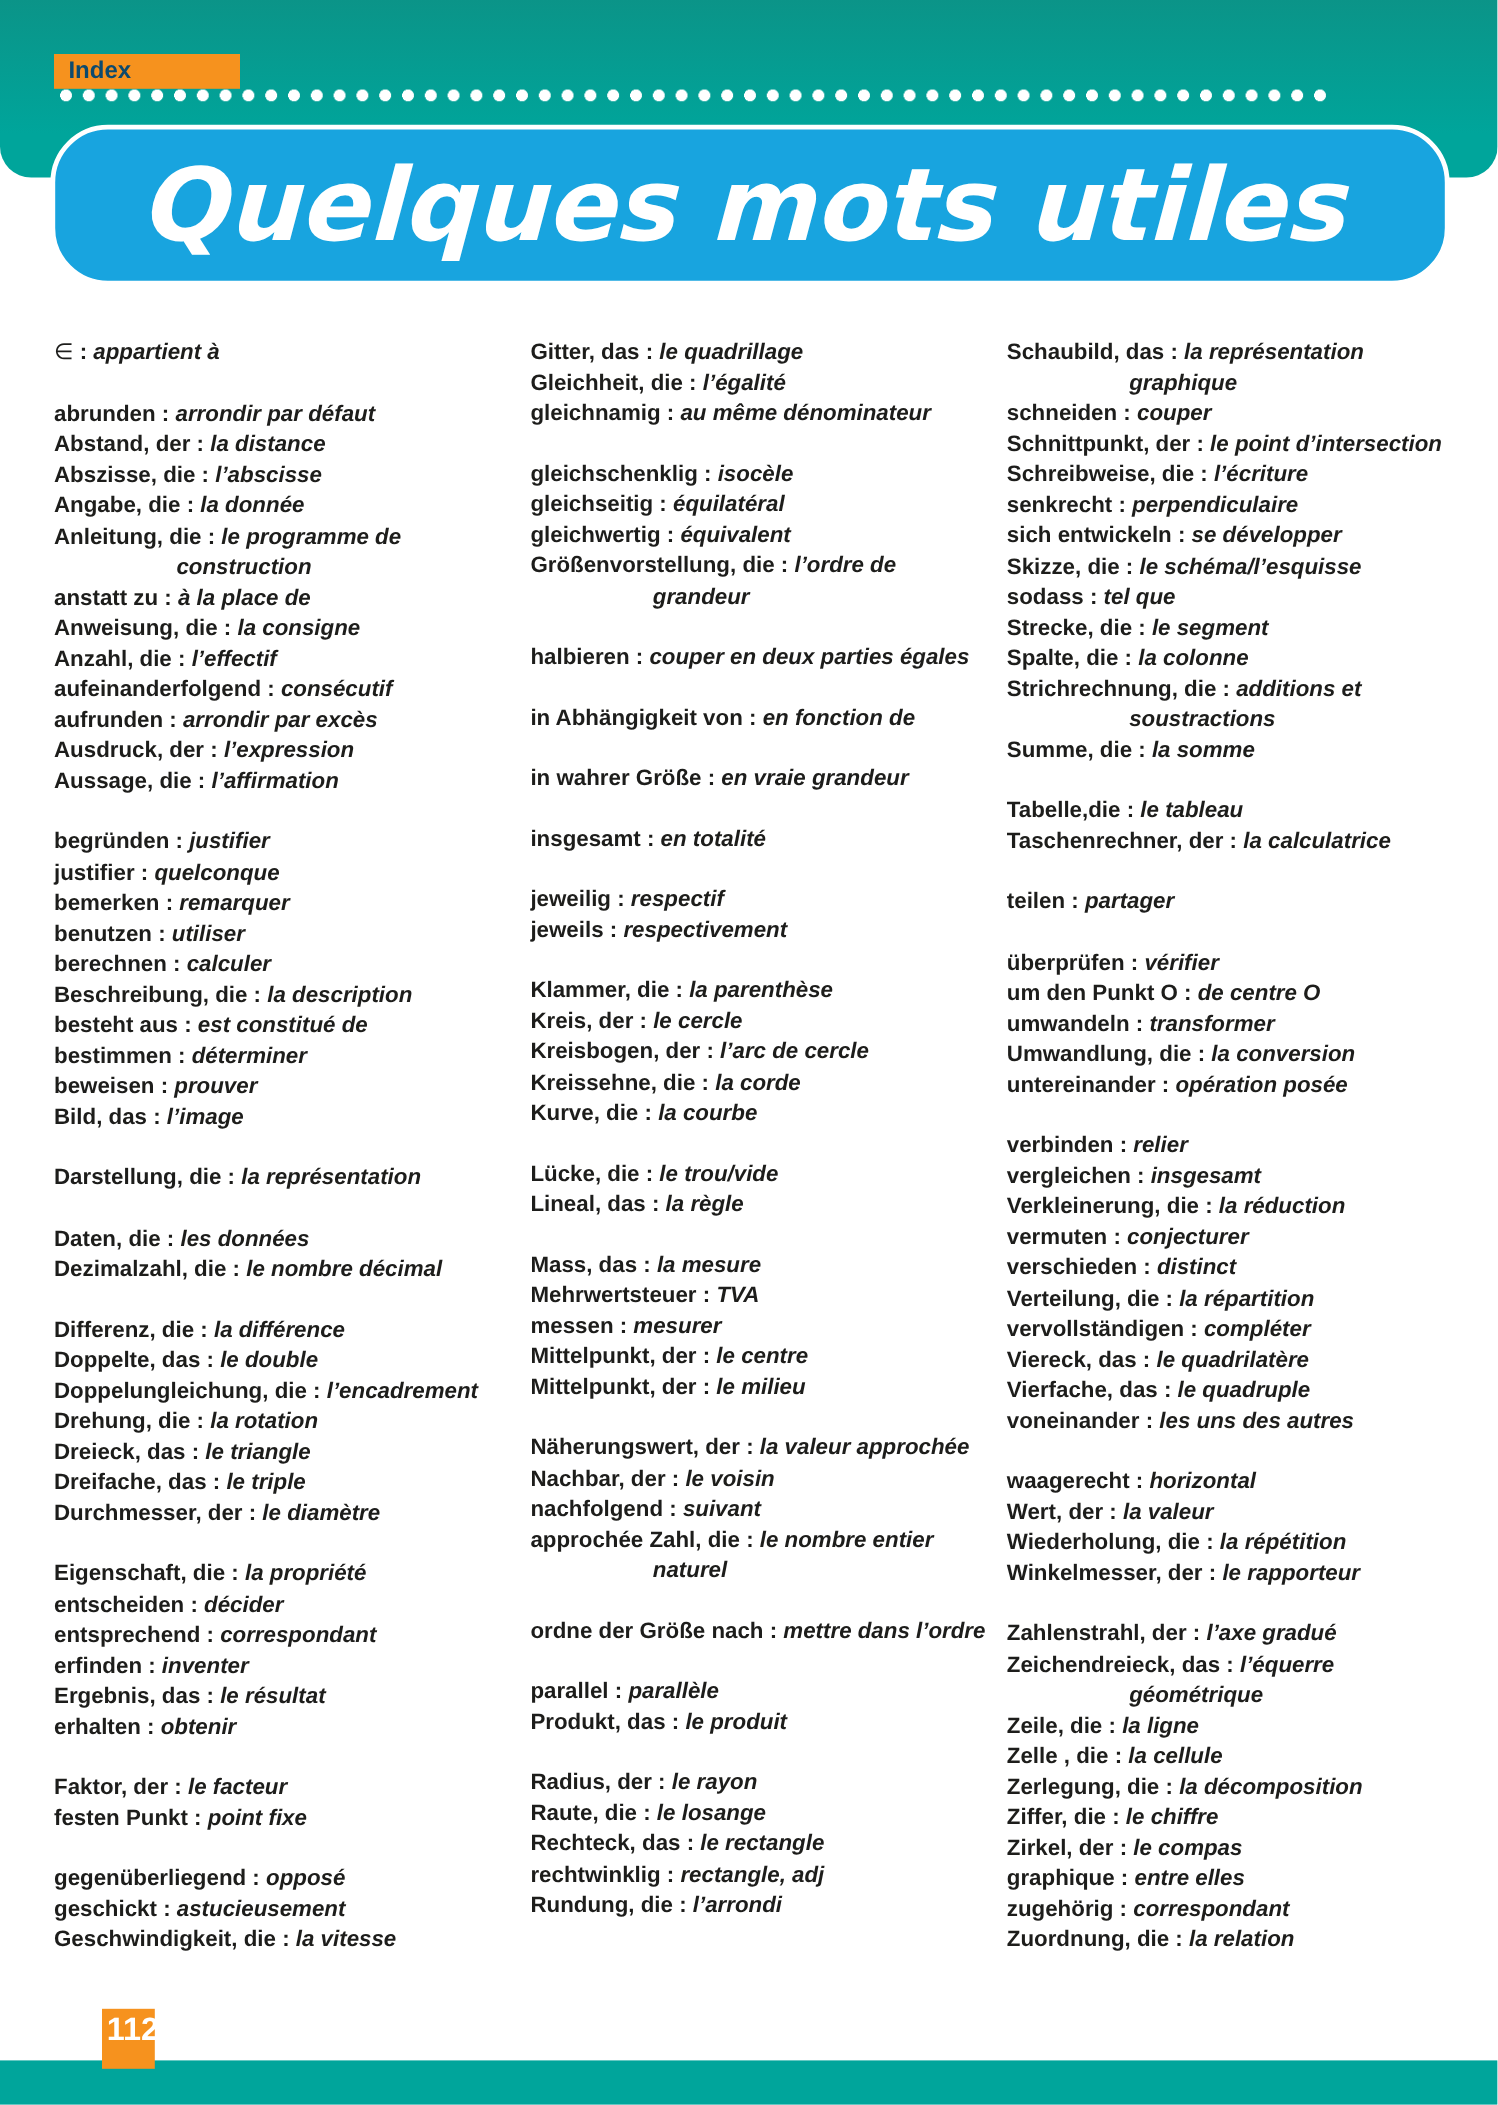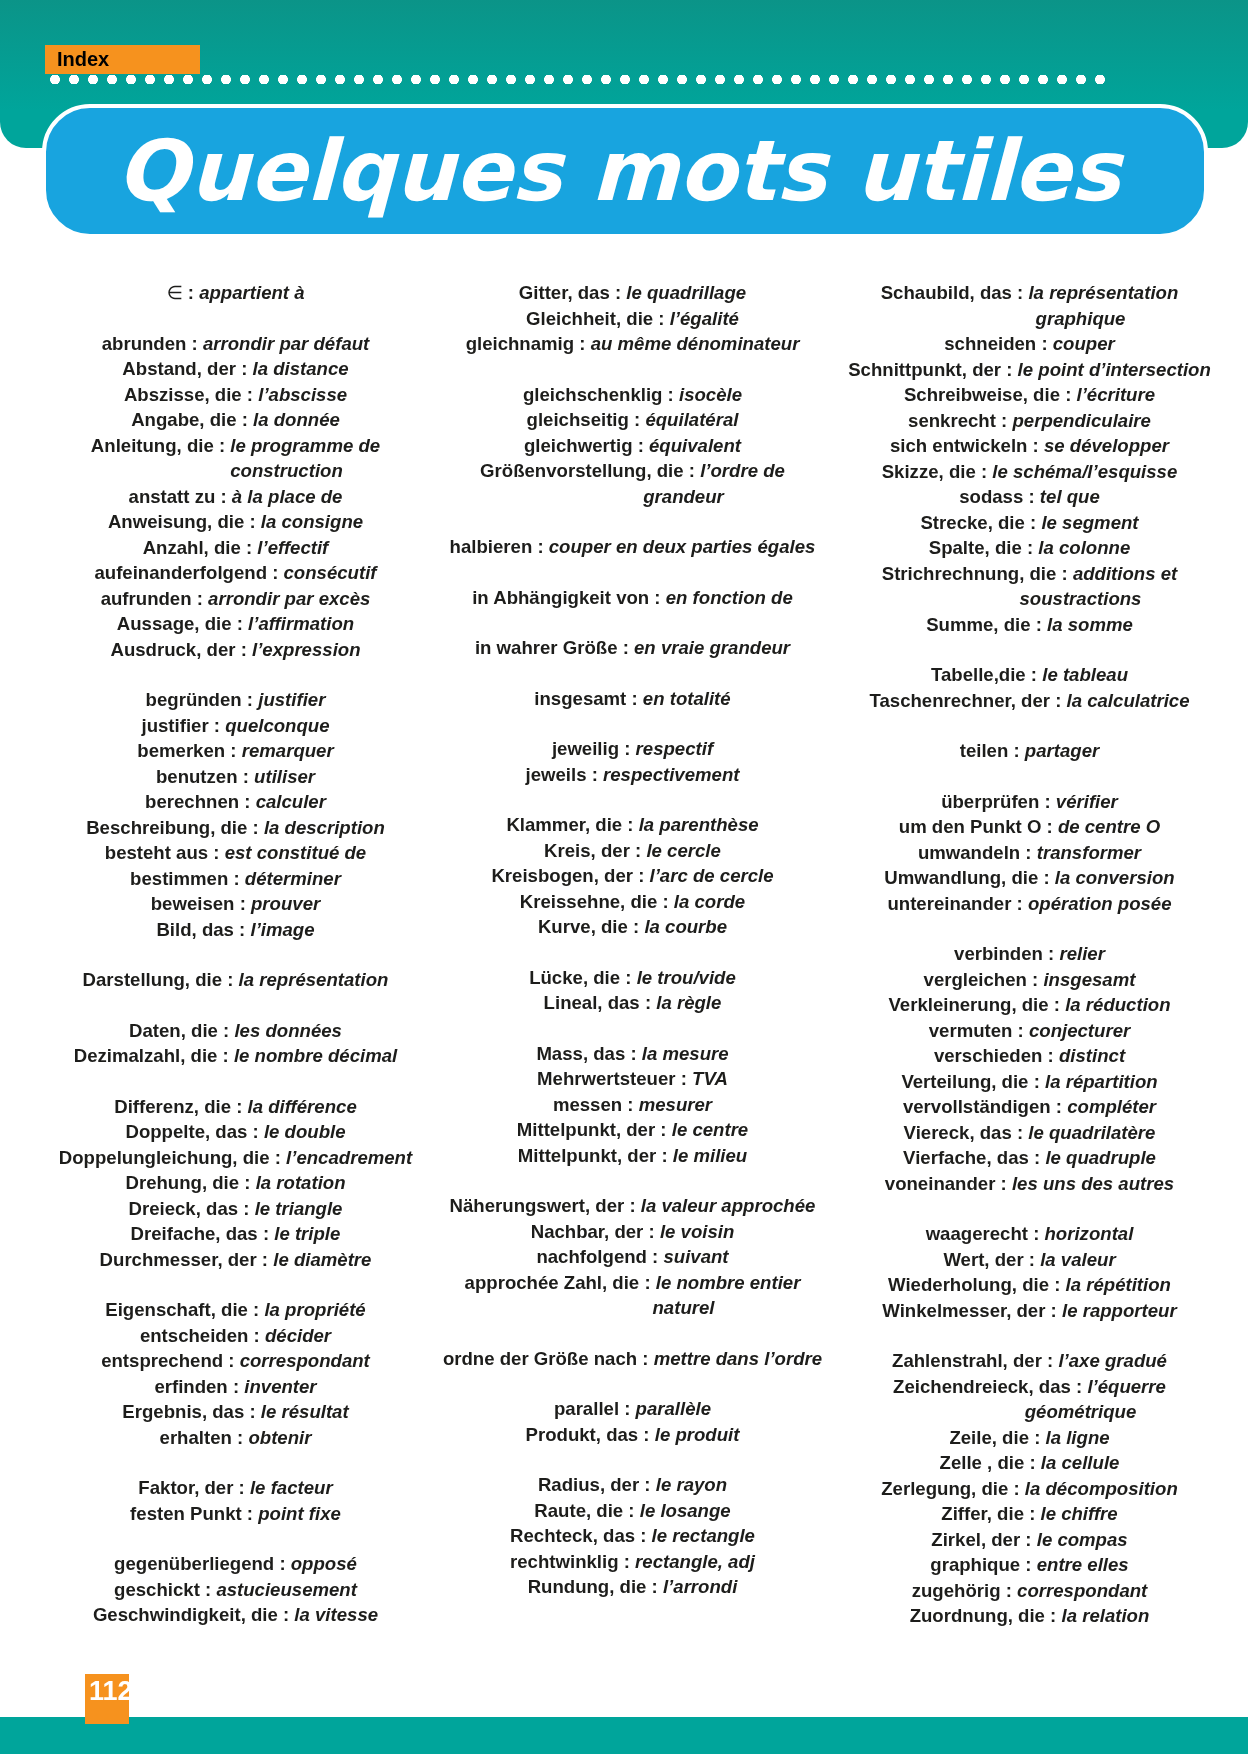--- a/index.html
+++ b/index.html
@@ -18,21 +18,21 @@
   
   .teal-band {
     position: absolute; top: 0; left: 0; right: 0; height: 148px;
     background: linear-gradient(180deg, var(--teal-dark, #0b9488) 0%, var(--teal, #00a59b) 75%);
     border-radius: 0 0 26px 26px;
   }
   .index-tab {
     position: absolute; left: 45px; top: 45px;
     width: 155px; height: 29px; box-sizing: border-box;
     background: var(--orange, #f6921e);
-    color: #000000; font-weight: bold; font-size: 20px; line-height: 29px;
+    color: #0c4a6e; font-weight: bold; font-size: 20px; line-height: 29px;
     padding-left: 12px;
   }
   .dots-line {
     position: absolute; left: 50px; top: 73px;
     width: 1058px; height: 13px;
     background-image: radial-gradient(circle 5px at 5px 6.5px, #ffffff 97%, rgba(255,255,255,0) 100%);
     background-size: 19px 13px;
     background-repeat: repeat-x;
   }
   .title-banner {
@@ -50,21 +50,21 @@
     font-size: 84px; letter-spacing: 0px;
     transform: skewX(-4deg);
     white-space: nowrap;
   }
 
   
   .columns {
     position: absolute; top: 280px; left: 45px; right: 28px;
     display: flex; gap: 16px;
   }
-  .column { flex: 1 1 0; min-width: 0; text-align: center; }
+  .column { flex: 1 1 0; min-width: 0; }
   .group { margin: 0 0 25px 0; }
   .group:last-child { margin-bottom: 16px; }
   .entry {
     margin: 0;
     font-size: 18.6px; line-height: 25.5px;
     font-weight: bold;
     color: var(--text, #1d1d1b);
     padding-left: 102px; text-indent: -102px; 
   }
   .entry .fr { font-style: italic; }
@@ -114,22 +114,22 @@
           <p class="entry"><span class="de">abrunden</span><span class="sep"> : </span><span class="fr">arrondir par défaut</span></p>
           <p class="entry"><span class="de">Abstand, der</span><span class="sep"> : </span><span class="fr">la distance</span></p>
           <p class="entry"><span class="de">Abszisse, die</span><span class="sep"> : </span><span class="fr">l’abscisse</span></p>
           <p class="entry"><span class="de">Angabe, die</span><span class="sep"> : </span><span class="fr">la donnée</span></p>
           <p class="entry"><span class="de">Anleitung, die</span><span class="sep"> : </span><span class="fr">le programme de construction</span></p>
           <p class="entry"><span class="de">anstatt zu</span><span class="sep"> : </span><span class="fr">à la place de</span></p>
           <p class="entry"><span class="de">Anweisung, die</span><span class="sep"> : </span><span class="fr">la consigne</span></p>
           <p class="entry"><span class="de">Anzahl, die</span><span class="sep"> : </span><span class="fr">l’effectif</span></p>
           <p class="entry"><span class="de">aufeinanderfolgend</span><span class="sep"> : </span><span class="fr">consécutif</span></p>
           <p class="entry"><span class="de">aufrunden</span><span class="sep"> : </span><span class="fr">arrondir par excès</span></p>
+          <p class="entry"><span class="de">Ausdruck, der</span><span class="sep"> : </span><span class="fr">l’expression</span></p>
           <p class="entry"><span class="de">Aussage, die</span><span class="sep"> : </span><span class="fr">l’affirmation</span></p>
-          <p class="entry"><span class="de">Ausdruck, der</span><span class="sep"> : </span><span class="fr">l’expression</span></p>
         </div>
         <div class="group">
           <p class="entry"><span class="de">begründen</span><span class="sep"> : </span><span class="fr">justifier</span></p>
           <p class="entry"><span class="de">justifier</span><span class="sep"> : </span><span class="fr">quelconque</span></p>
           <p class="entry"><span class="de">bemerken</span><span class="sep"> : </span><span class="fr">remarquer</span></p>
           <p class="entry"><span class="de">benutzen</span><span class="sep"> : </span><span class="fr">utiliser</span></p>
           <p class="entry"><span class="de">berechnen</span><span class="sep"> : </span><span class="fr">calculer</span></p>
           <p class="entry"><span class="de">Beschreibung, die</span><span class="sep"> : </span><span class="fr">la description</span></p>
           <p class="entry"><span class="de">besteht aus</span><span class="sep"> : </span><span class="fr">est constitué de</span></p>
           <p class="entry"><span class="de">bestimmen</span><span class="sep"> : </span><span class="fr">déterminer</span></p>

